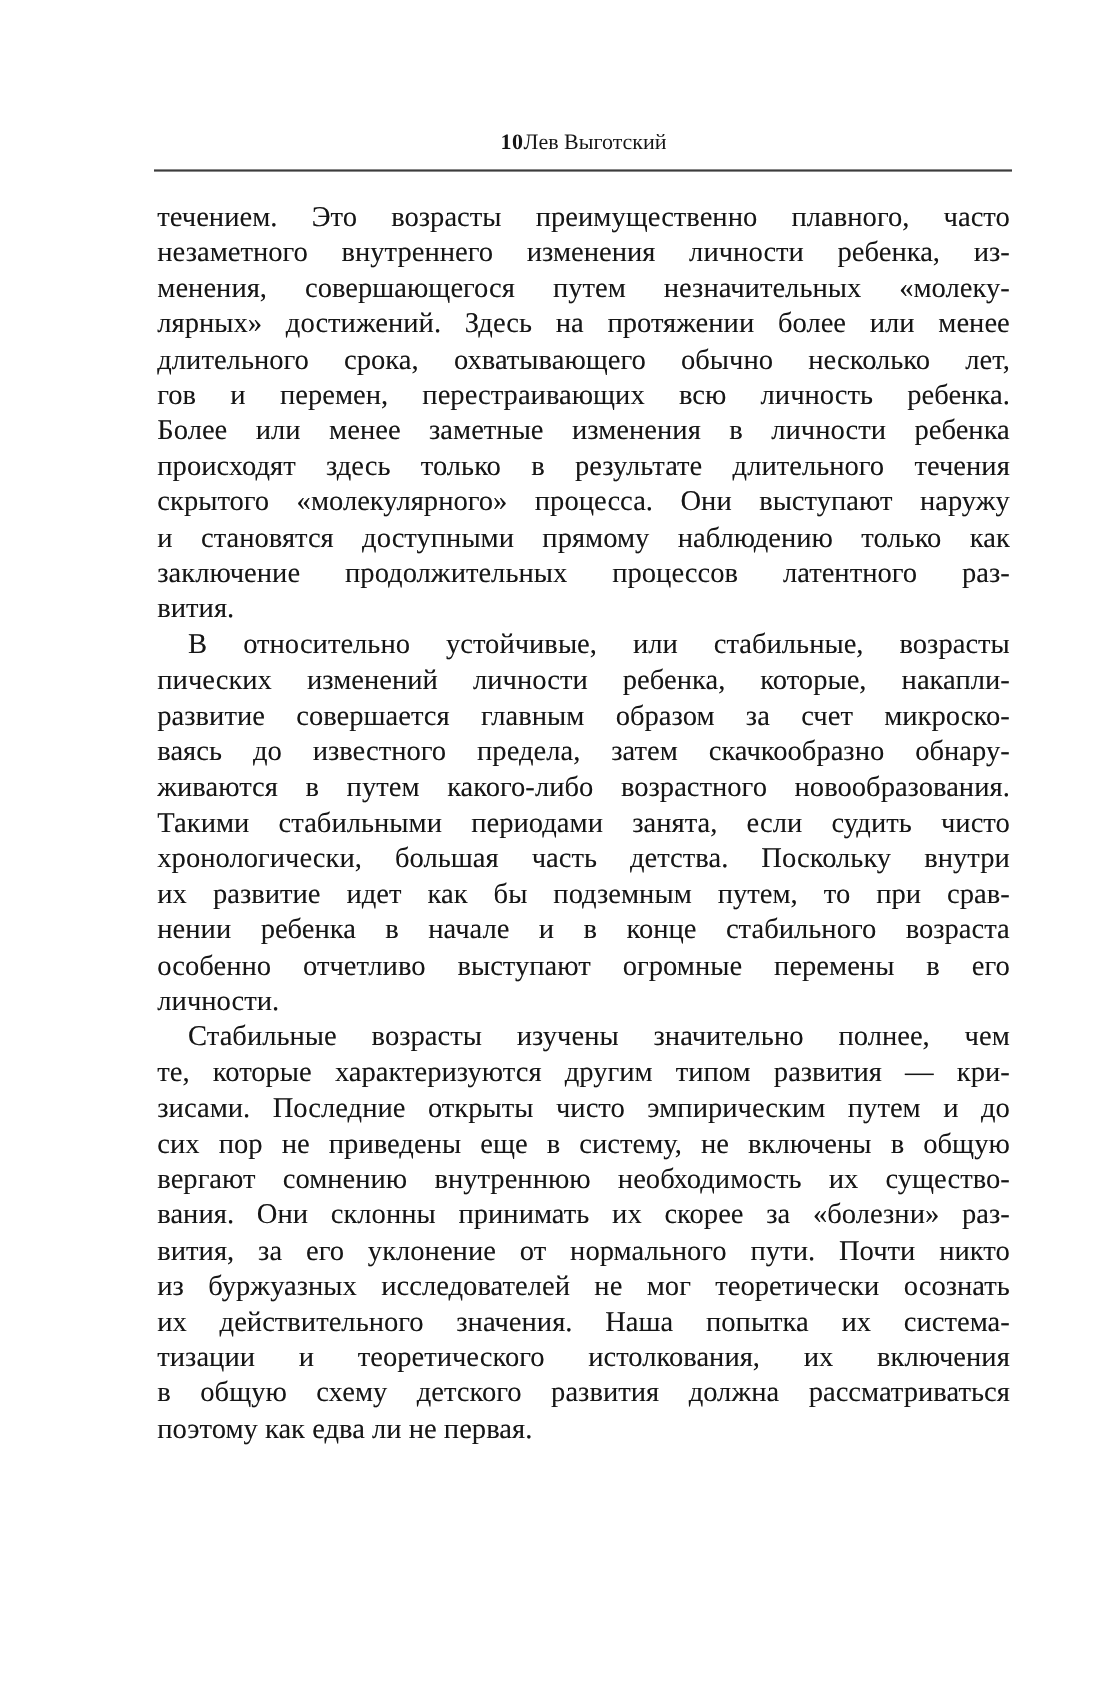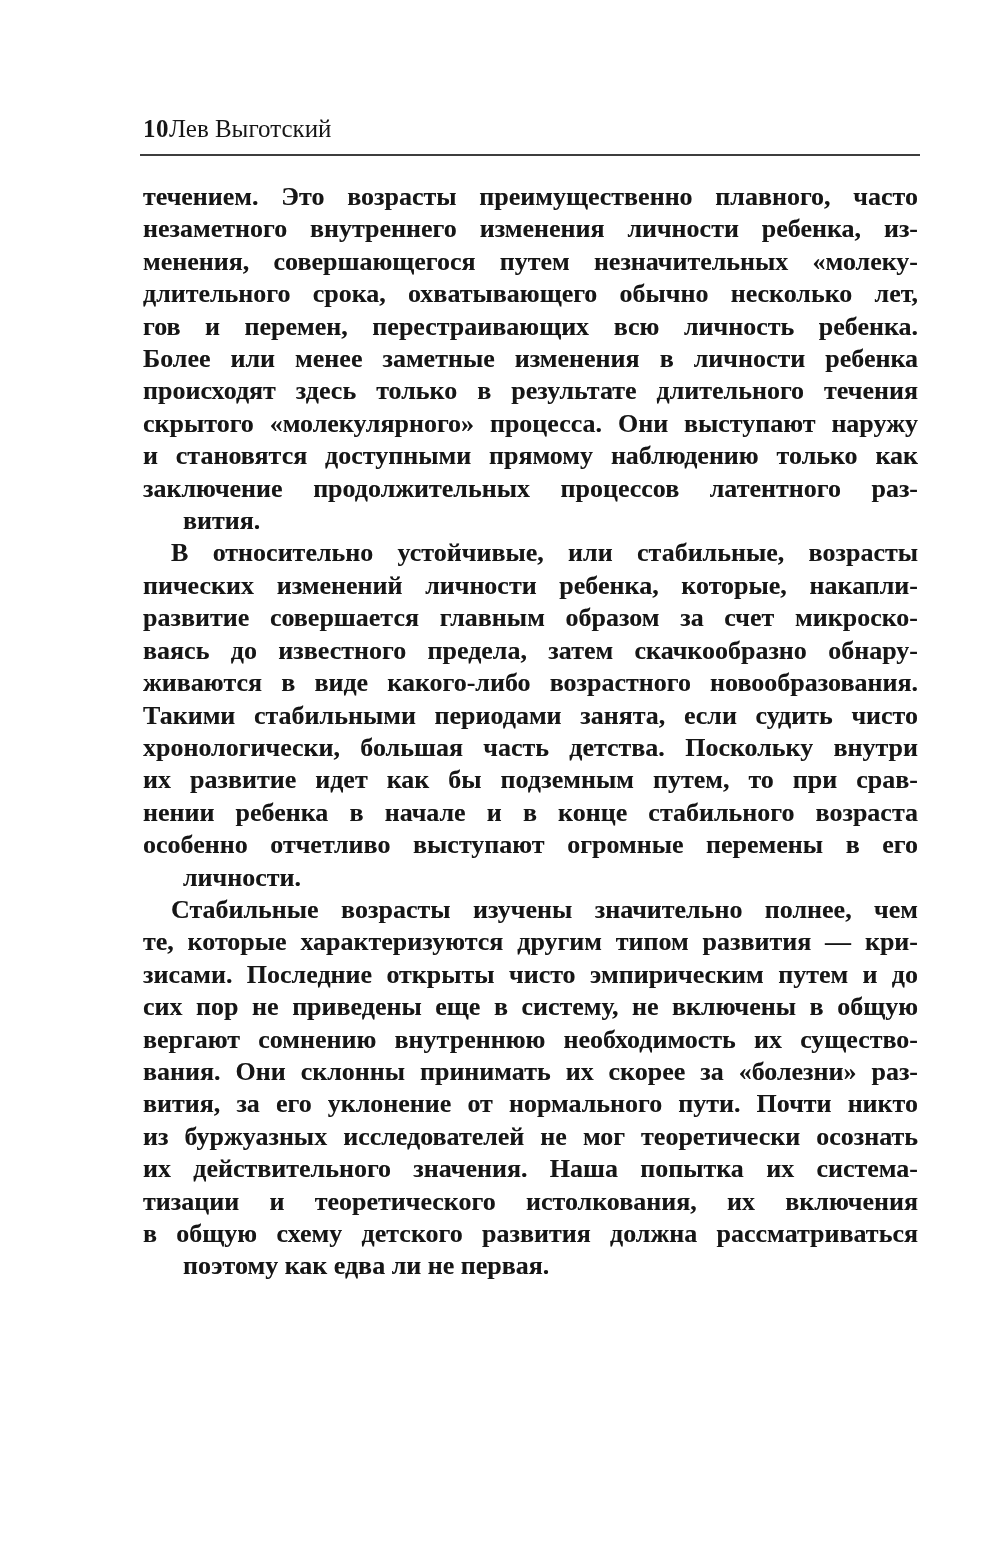--- a/index.html
+++ b/index.html
@@ -15,23 +15,23 @@
     overflow: hidden;
     font-family: "Liberation Serif", "DejaVu Serif", serif;
     color: #161616;
   }
   .running-header {
     position: absolute;
     left: 143px;
     right: 82px;
     top: 114px;
     display: flex;
-    justify-content: flex-start;
+    justify-content: center;
     align-items: baseline;
-    font-size: 25px;
+    font-size: 20px;
     line-height: 30px;
   }
   .page-number {
     font-weight: bold;
     letter-spacing: 0.5px;
   }
   .author-name {
     font-weight: normal;
   }
   .header-rule {
@@ -45,29 +45,28 @@
   }
   .text-body {
     position: absolute;
     left: 143px;
     top: 181px;
     width: 775px;
     font-size: 26px;
     line-height: 32.4px;
     text-shadow: 0 0 0.5px rgba(20,20,20,0.35);
   }
-  .para { margin: 0; padding: 0; font-weight: bold; }
+  .para { margin: 0; padding: 0; }
   .line {
     text-align: justify;
     text-align-last: justify;
   }
   .line.last {
     text-align: justify;
     text-align-last: left;
-    margin-left: 40px;
   }
   .para.indent .line:first-child {
     text-indent: 28px;
   }
 </style>
 </head>
 <body>
 
 <div class="page">
 
@@ -76,35 +75,36 @@
     <span class="author-name">Лев Выготский</span>
   </div>
 
   <div class="header-rule"></div>
 
   <div class="text-body">
       <div class="para">
         <div class="line">течением. Это возрасты преимущественно плавного, часто</div>
         <div class="line">незаметного внутреннего изменения личности ребенка, из-</div>
         <div class="line">менения, совершающегося путем незначительных «молеку-</div>
+        <div class="line">лярных» достижений. Здесь на протяжении более или менее</div>
         <div class="line">длительного срока, охватывающего обычно несколько лет,</div>
         <div class="line">гов и перемен, перестраивающих всю личность ребенка.</div>
         <div class="line">Более или менее заметные изменения в личности ребенка</div>
         <div class="line">происходят здесь только в результате длительного течения</div>
         <div class="line">скрытого «молекулярного» процесса. Они выступают наружу</div>
         <div class="line">и становятся доступными прямому наблюдению только как</div>
         <div class="line">заключение продолжительных процессов латентного раз-</div>
         <div class="line last">вития.</div>
       </div>
       <div class="para indent">
         <div class="line">В относительно устойчивые, или стабильные, возрасты</div>
         <div class="line">пических изменений личности ребенка, которые, накапли-</div>
         <div class="line">развитие совершается главным образом за счет микроско-</div>
         <div class="line">ваясь до известного предела, затем скачкообразно обнару-</div>
-        <div class="line">живаются в виде какого-либо возрастного новообразования.</div>
+        <div class="line">живаются в путем какого-либо возрастного новообразования.</div>
         <div class="line">Такими стабильными периодами занята, если судить чисто</div>
         <div class="line">хронологически, большая часть детства. Поскольку внутри</div>
         <div class="line">их развитие идет как бы подземным путем, то при срав-</div>
         <div class="line">нении ребенка в начале и в конце стабильного возраста</div>
         <div class="line">особенно отчетливо выступают огромные перемены в его</div>
         <div class="line last">личности.</div>
       </div>
       <div class="para indent">
         <div class="line">Стабильные возрасты изучены значительно полнее, чем</div>
         <div class="line">те, которые характеризуются другим типом развития — кри-</div>

